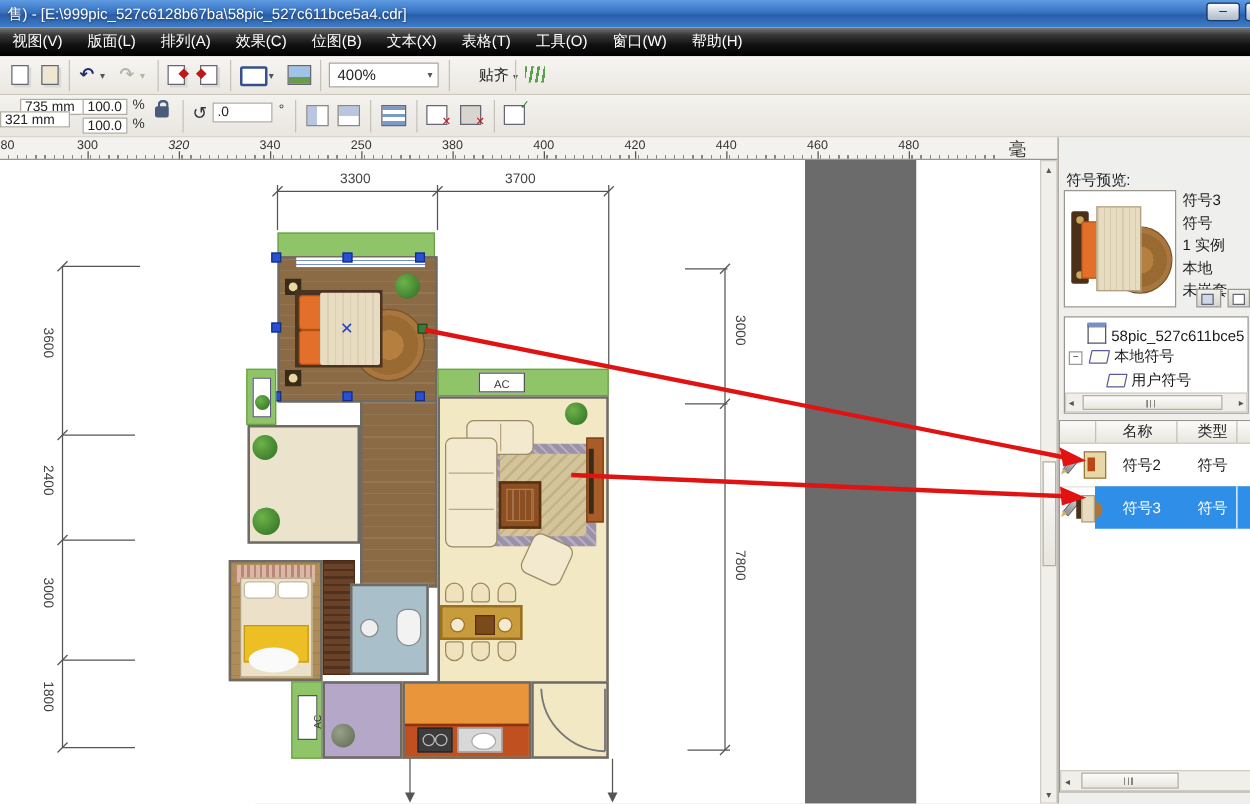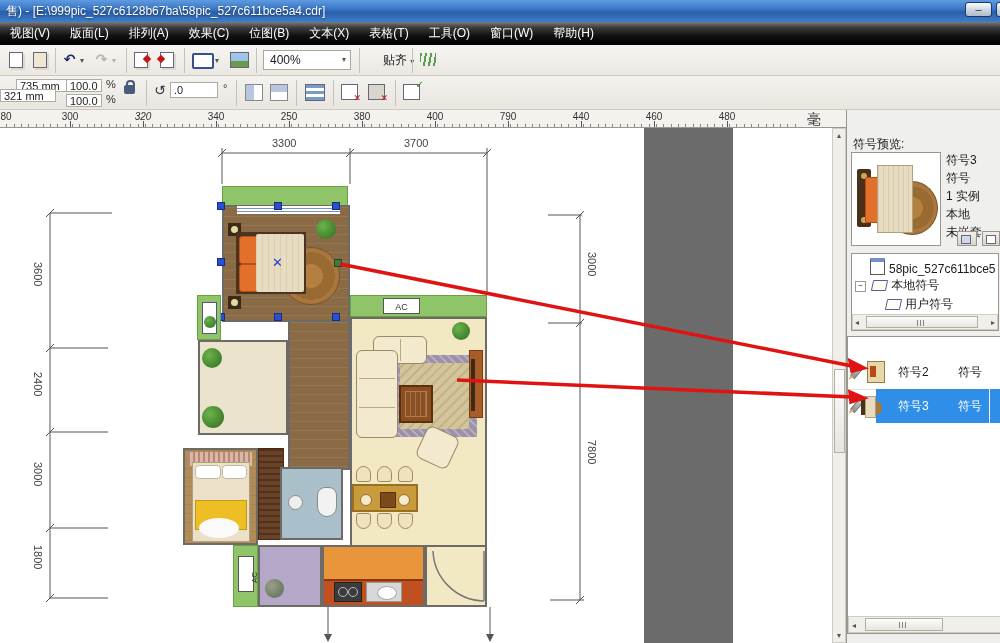--- a/index.html
+++ b/index.html
@@ -168,21 +168,21 @@
 
   <div class="abs ruler">
     <div class="minor"></div>
     <span class="rlabel" style="left:6px;text-align:right;">80</span>
     <span class="rlabel" style="left:70px;">300</span>
     <span class="rlabel" style="left:143px;font-style:italic;">320</span>
     <span class="rlabel" style="left:216px;">340</span>
     <span class="rlabel" style="left:289px;">250</span>
     <span class="rlabel" style="left:362px;">380</span>
     <span class="rlabel" style="left:435px;">400</span>
-    <span class="rlabel" style="left:508px;">790</span>
+    <span class="rlabel" style="left:508px;">420</span>
     <span class="rlabel" style="left:581px;">440</span>
     <span class="rlabel" style="left:654px;">460</span>
     <span class="rlabel" style="left:727px;">480</span>
     <div class="rtick" style="left:70px;"></div>
       <div class="rtick" style="left:143px;"></div>
     <div class="rtick" style="left:216px;"></div>
       <div class="rtick" style="left:289px;"></div>
     <div class="rtick" style="left:362px;"></div>
       <div class="rtick" style="left:435px;"></div>
     <div class="rtick" style="left:508px;"></div>
@@ -400,20 +400,27 @@
     <div class="sbtrack" style="position:absolute;left:0;bottom:0;width:146px;height:16px;">
       <span class="sbarrow" style="position:absolute;left:2px;top:3px;">◂</span>
       <div class="sbthumb" style="position:absolute;left:13px;top:1px;width:112px;height:12px;">
         <div style="position:absolute;left:50px;top:3px;width:9px;height:6px;background:repeating-linear-gradient(90deg,#8a867e 0 1px,transparent 1px 3px);"></div>
       </div>
       <span class="sbarrow" style="position:absolute;right:2px;top:3px;">▸</span>
     </div>
   </div>
 
   <div class="abs whitebox" style="left:847px;top:336px;width:153px;height:298px;border-right:none;">
+    <div class="listhead" style="position:absolute;left:0;top:0;width:100%;height:18px;">
+      <span style="position:absolute;left:50px;">名称</span>
+      <span style="position:absolute;left:110px;">类型</span>
+      <div style="position:absolute;left:28px;top:0;bottom:0;width:1px;background:#c4c0b8;"></div>
+      <div style="position:absolute;left:93px;top:0;bottom:0;width:1px;background:#c4c0b8;"></div>
+      <div style="position:absolute;left:141px;top:0;bottom:0;width:1px;background:#c4c0b8;"></div>
+    </div>
 
     <div style="position:absolute;left:0;top:18px;width:100%;height:34px;border-bottom:1px solid #e4e1da;">
       <div class="pencil" style="left:6px;top:9px;"></div>
       <div style="position:absolute;left:19px;top:6px;width:16px;height:20px;background:#e8d8a8;border:1px solid #9a7a40;">
         <div style="position:absolute;left:2px;top:4px;width:6px;height:11px;background:#b84818;"></div>
       </div>
       <span class="dtext" style="position:absolute;left:50px;top:9px;">符号2</span>
       <span class="dtext" style="position:absolute;left:110px;top:9px;">符号</span>
     </div>
 

